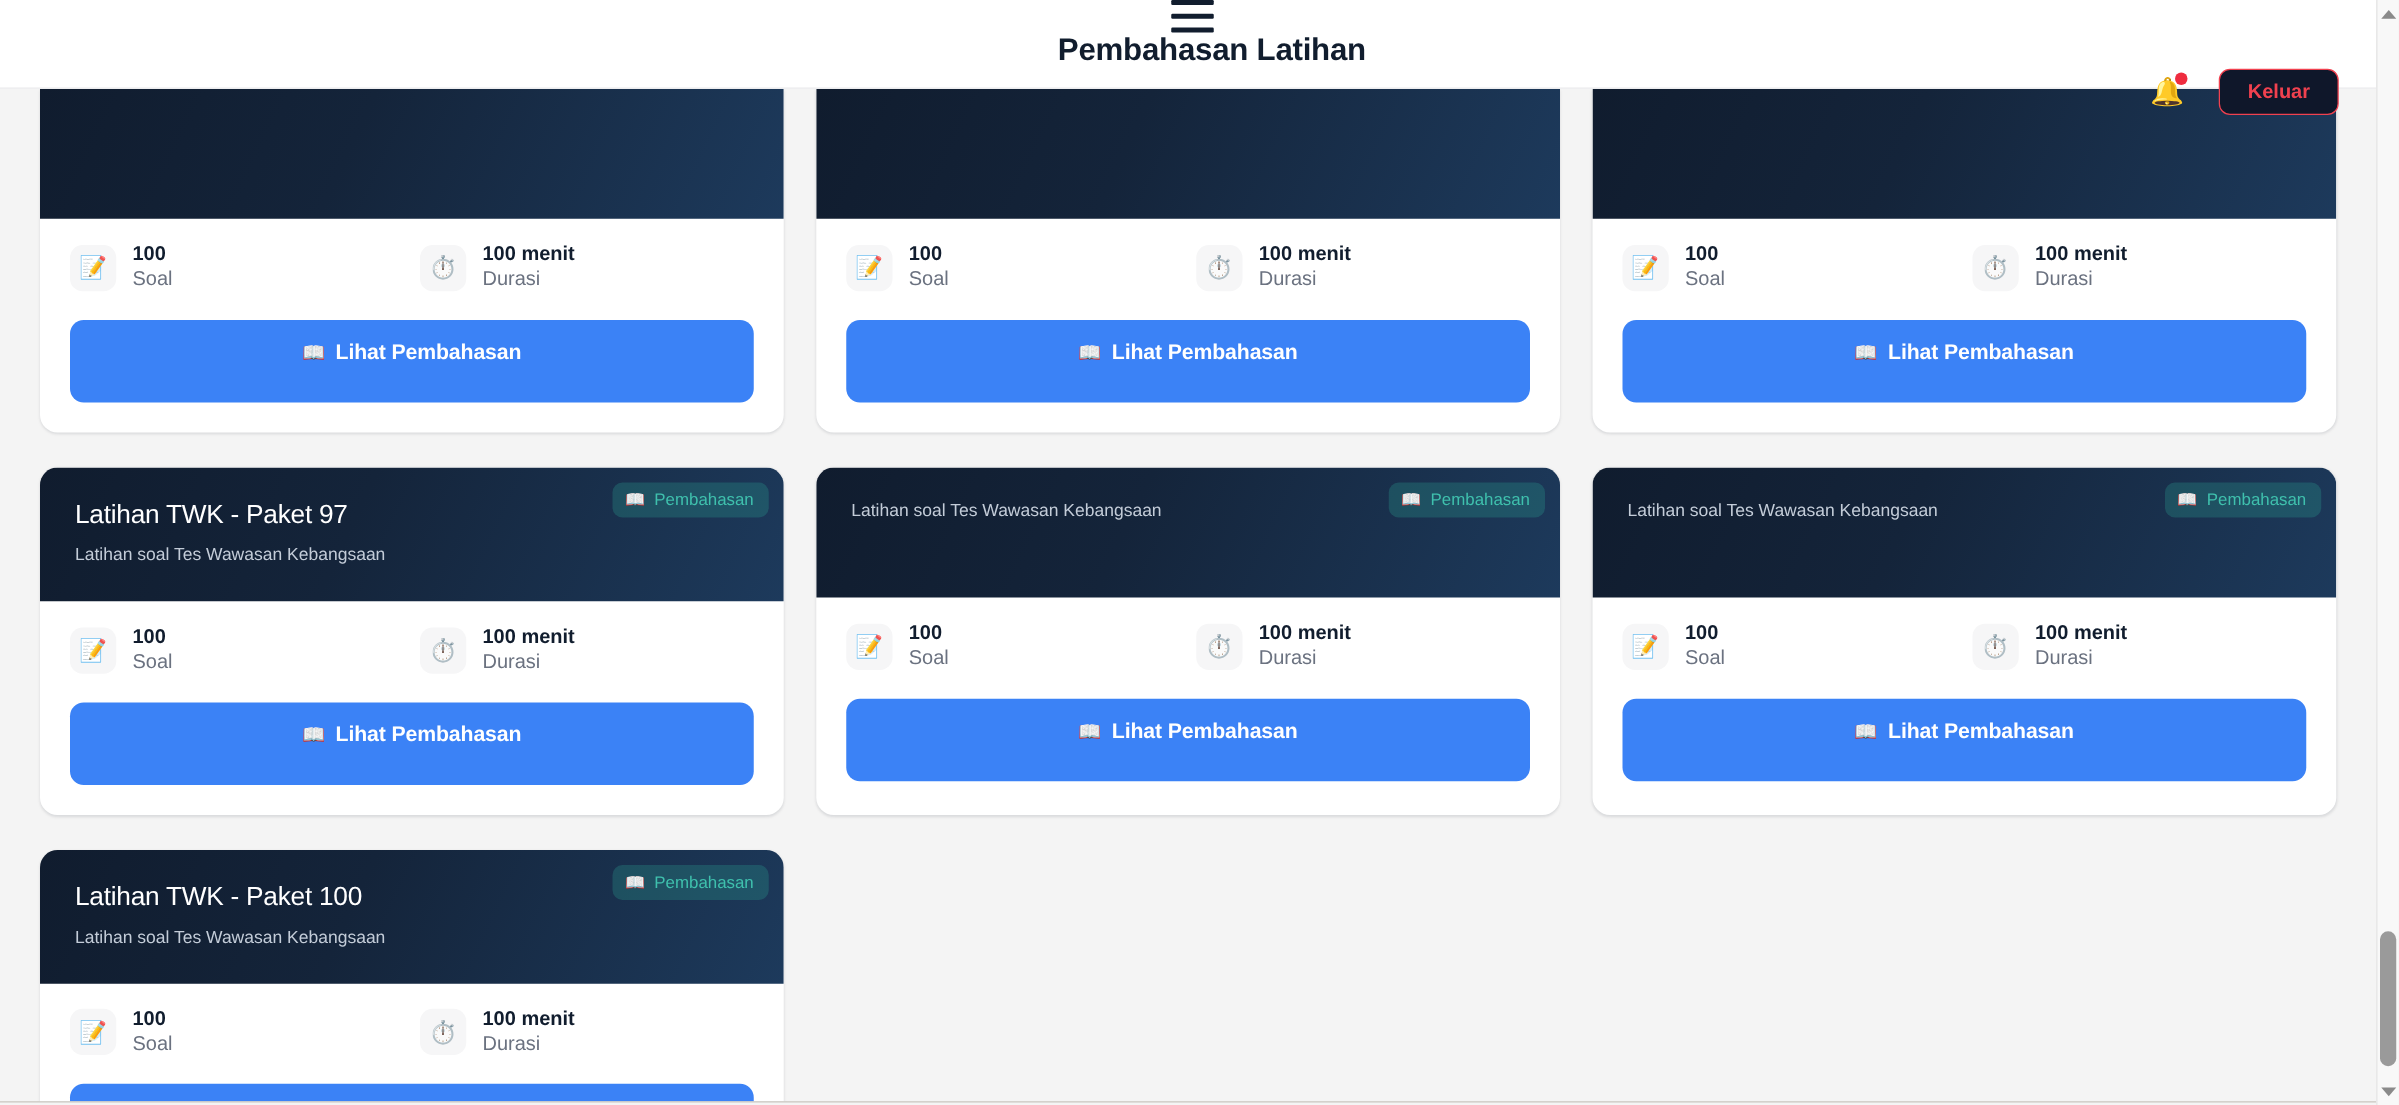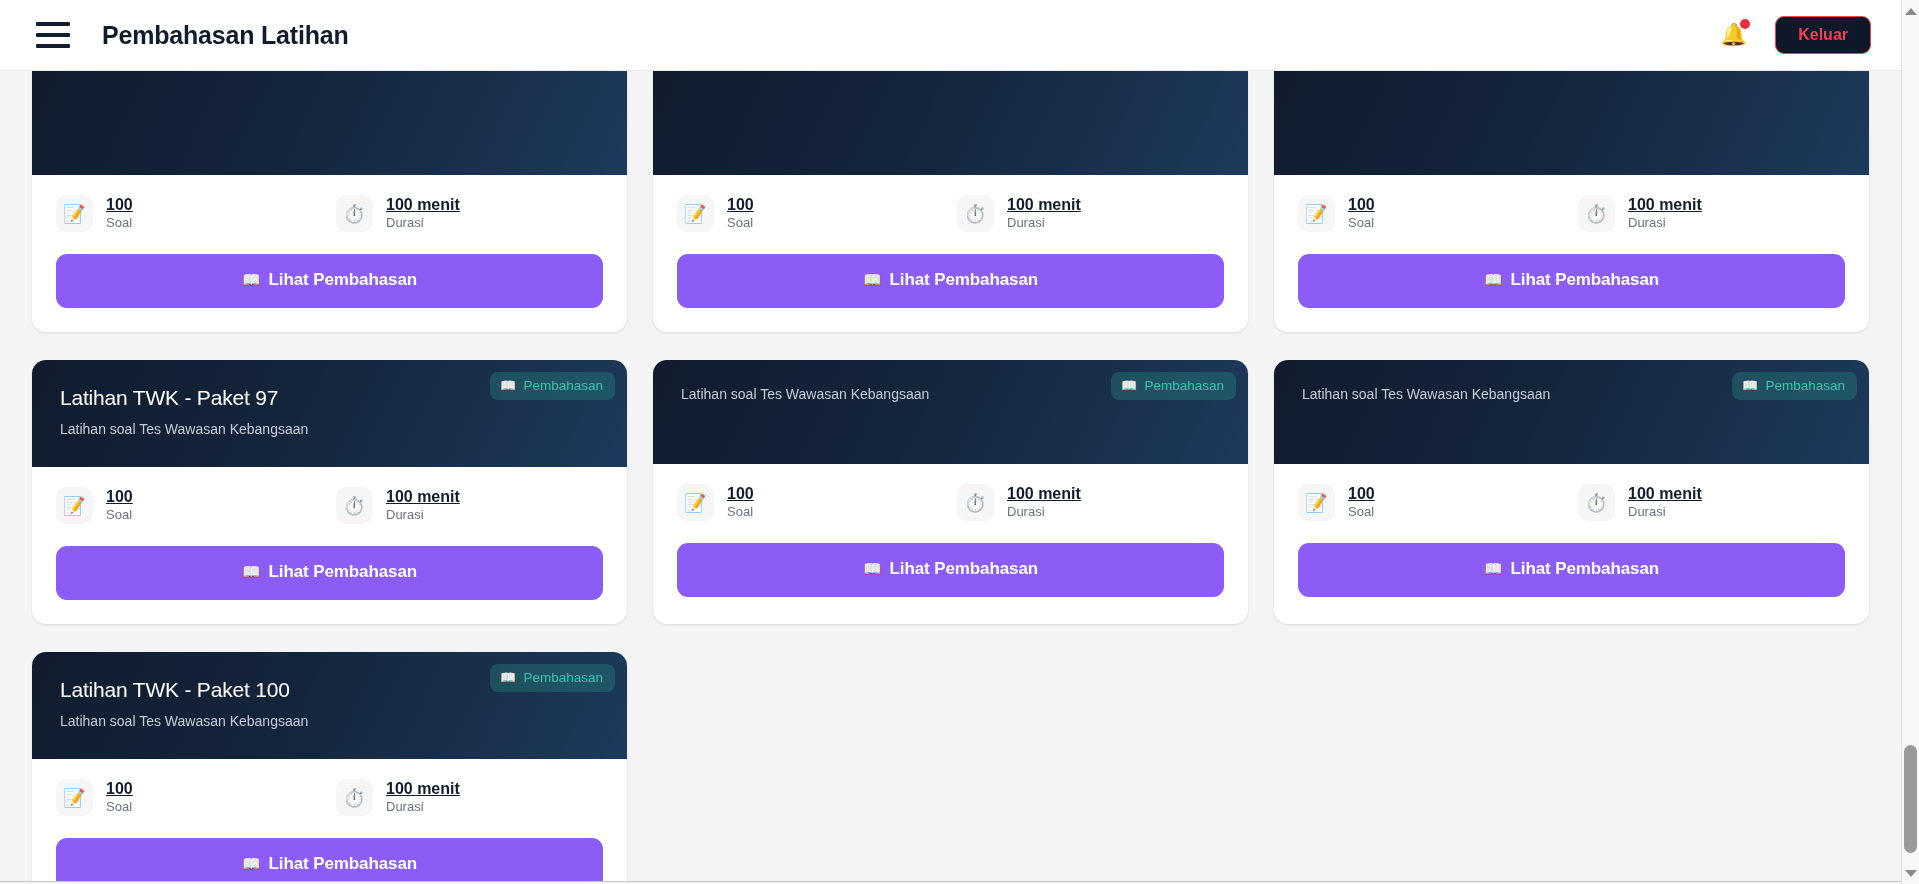--- a/index.html
+++ b/index.html
@@ -35,20 +35,21 @@
     position: absolute;
     left: 0; top: 0;
     width: 1901px;
     height: 71px;
     background: #ffffff;
     border-bottom: 1px solid #e9e9ec;
     display: flex;
     align-items: center;
     padding: 0 30px 0 36px;
     z-index: 30;
+    flex-direction: column;
   }
   .hamburger {
     width: 34px; height: 26px;
     display: flex; flex-direction: column;
     justify-content: space-between;
     cursor: pointer;
     flex: 0 0 auto;
   }
   .hamburger span {
     display: block;
@@ -189,40 +190,39 @@
     line-height: 1;
     flex: 0 0 auto;
   }
   .stat-text { display: flex; flex-direction: column; gap: 2px; }
   .stat-value {
     font-size: 16px;
     font-weight: 700;
     color: #111d2e;
     line-height: 1.15;
     white-space: nowrap;
-    text-decoration: underline;
   }
   .stat-label {
-    font-size: 13px;
+    font-size: 16px;
     color: #6b7280;
     line-height: 1.15;
     white-space: nowrap;
   }
 
   .cta {
     display: block;
     width: 100%;
-    background: #8b5cf6;
+    background: #3b82f6;
     border: none;
     border-radius: 11px;
     color: #ffffff;
     font-size: 17px;
     font-weight: 700;
     font-family: "Liberation Sans", sans-serif;
-    padding: 16px 0 18px 0;
+    padding: 16px 0 30px 0;
     cursor: pointer;
     letter-spacing: -0.1px;
   }
   .cta .cico { font-size: 15px; margin-right: 8px; }
 
   
   #vscroll {
     position: absolute;
     right: 0; top: 0;
     width: 18px;

